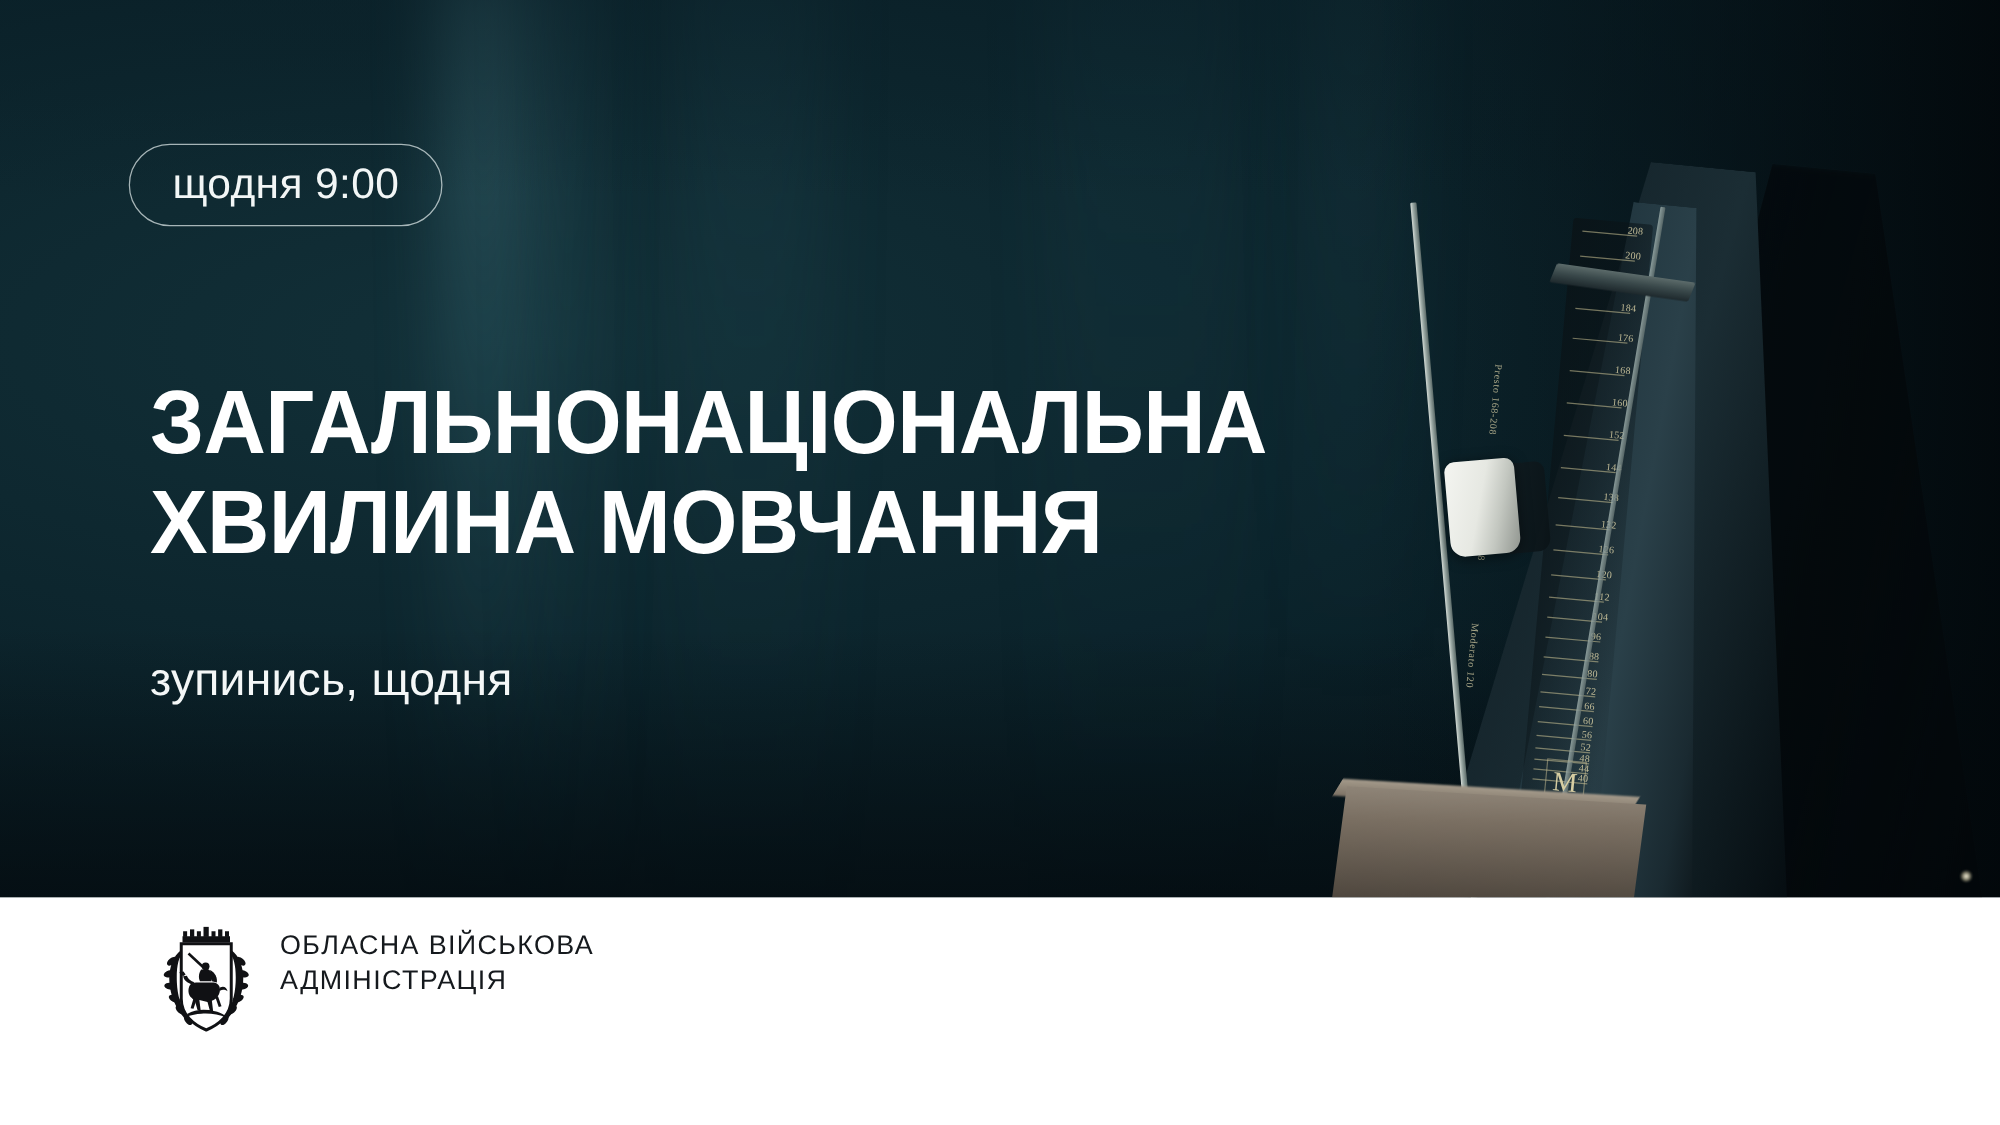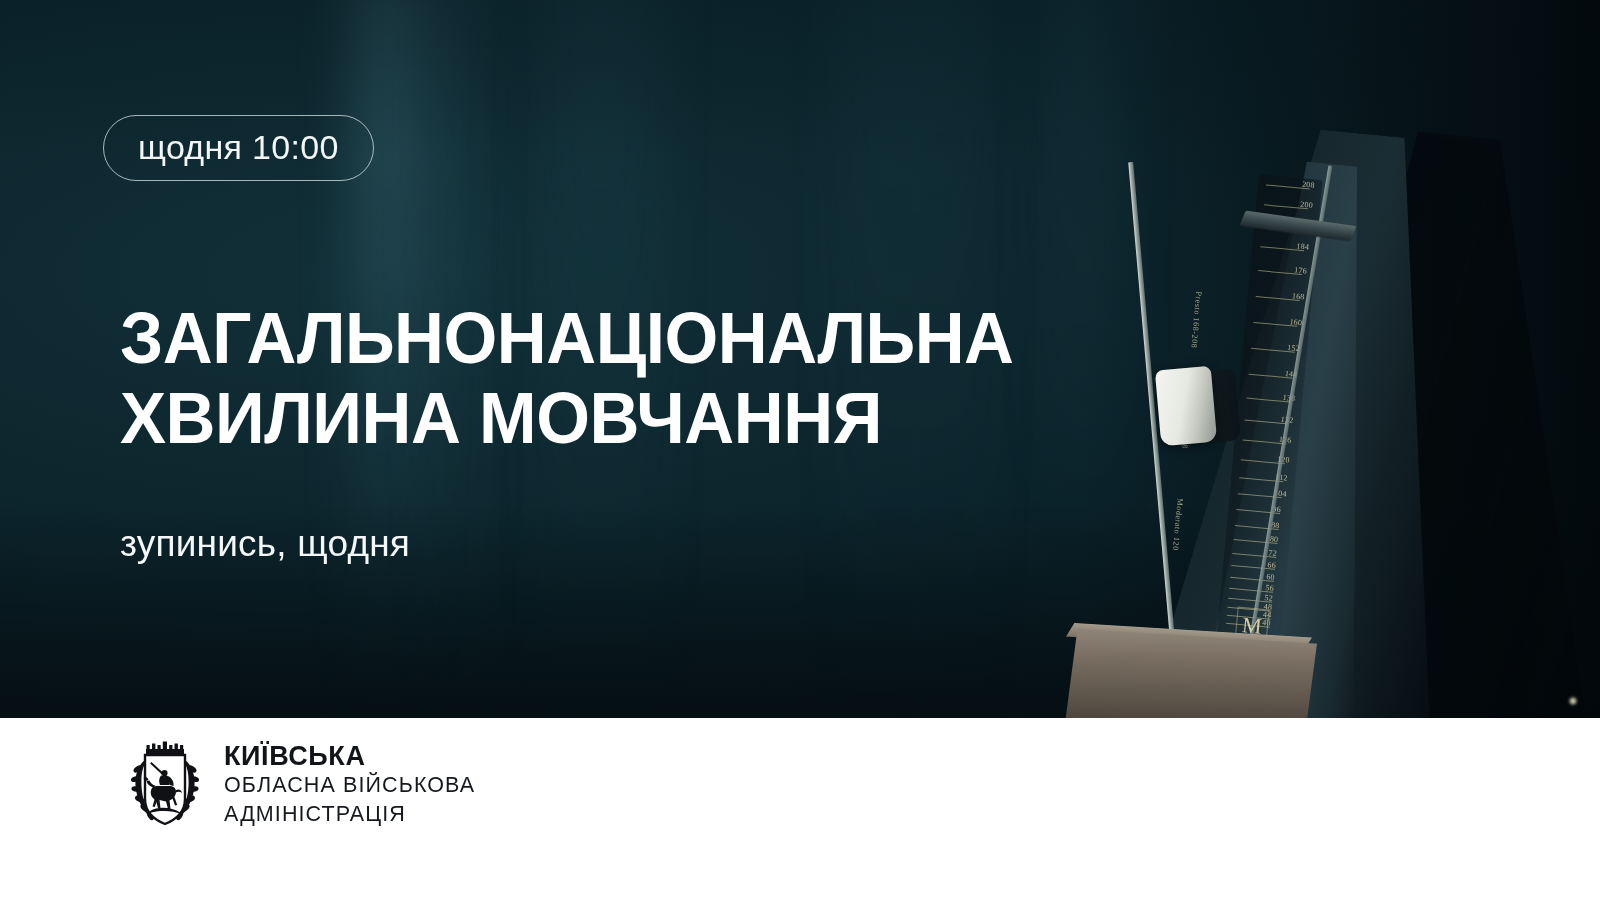--- a/index.html
+++ b/index.html
@@ -457,21 +457,21 @@
       <div class="mtr-weight"></div>
 
       <div class="mtr-cap"></div>
       <div class="mtr-logo">M</div>
 
       <div class="mtr-base-top"></div>
       <div class="mtr-base"></div>
       <div class="mtr-glint"></div>
     </div>
 
-    <div class="badge">щодня 10:00</div>
+    <div class="badge">щодня 9:00</div>
 
     <div class="headline">
       <div>ЗАГАЛЬНОНАЦІОНАЛЬНА</div>
       <div>ХВИЛИНА МОВЧАННЯ</div>
     </div>
 
     <div class="subtitle">зупинись, щодня</div>
   </div>
 
   <div class="footer">
@@ -529,20 +529,19 @@
           <path d="M48 54 C51 52.5, 53.5 54, 54 57 C52 55.5, 49.8 55.5, 48 56.5 Z"></path>
 
           <path d="M27 62 L24.5 70.5 L26.8 71 L29.3 63.5 Z"></path>
           <path d="M44 61 L47 69.5 L49.2 69 L46.4 61 Z"></path>
 
           <path d="M22 75 C28 71.5, 36 71, 44 73 C49 74.2, 52 76, 53 78 C47 75.5, 40 74.5, 33 75 C29 75.3, 25 76, 22 77 Z"></path>
         </g>
       </svg>
 
       <div class="logo-text">
-        <div class="logo-line1">КИЇВСЬКА</div>
         <div class="logo-line2">ОБЛАСНА ВІЙСЬКОВА</div>
         <div class="logo-line3">АДМІНІСТРАЦІЯ</div>
       </div>
     </div>
   </div>
 
 </div>
 
 </body></html>

